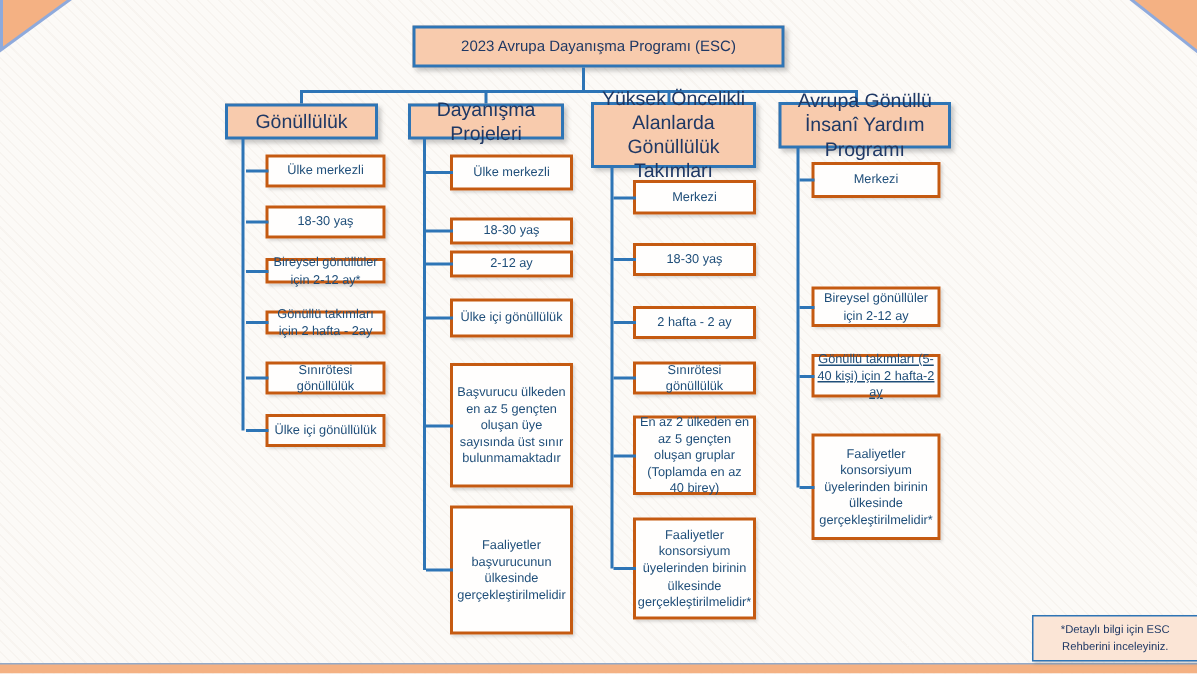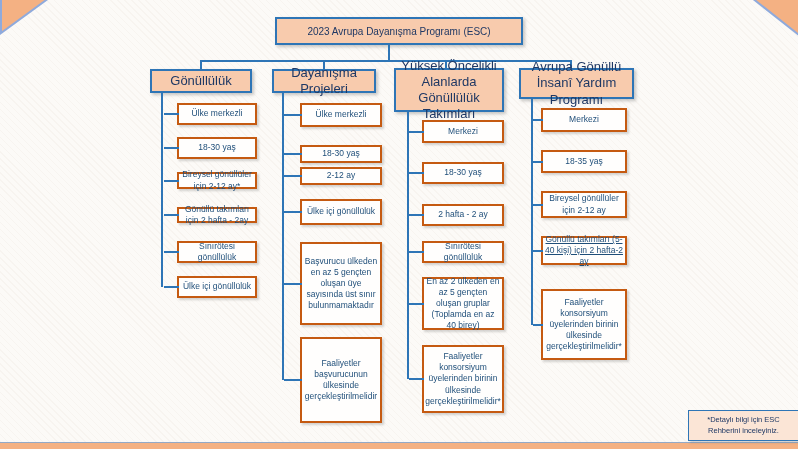--- a/index.html
+++ b/index.html
@@ -92,20 +92,19 @@
   <div class="box item c3" style="left:422px;top:120px;width:82px;height:23px;">Merkezi</div>
   <div class="box item c3" style="left:422px;top:162px;width:82px;height:22px;">18-30 yaş</div>
   <div class="box item c3" style="left:422px;top:204px;width:82px;height:22px;">2 hafta - 2 ay</div>
   <div class="box item c3" style="left:422px;top:241px;width:82px;height:22px;">Sınırötesi gönüllülük</div>
   <div class="box item c3" style="left:422px;top:277px;width:82px;height:53px;">En az 2 ülkeden en az 5 gençten oluşan gruplar (Toplamda en az 40 birey)</div>
   <div class="box item c3" style="left:422px;top:345px;width:82px;height:68px;">Faaliyetler konsorsiyum üyelerinden birinin ülkesinde gerçekleştirilmelidir*</div>
 
   <div class="box hdr" style="left:519px;top:68px;width:115px;height:31px;">Avrupa Gönüllü İnsanî Yardım Programı</div>
   <div class="line vline" style="left:531px;top:98px;height:227px;"></div>
   <div class="box item c4" style="left:541px;top:108px;width:86px;height:24px;">Merkezi</div>
-  <div class="box item c4" style="left:541px;top:150px;width:86px;height:23px;">18-35 yaş</div>
   <div class="box item c4" style="left:541px;top:191px;width:86px;height:27px;">Bireysel gönüllüler için 2-12 ay</div>
   <div class="box item c4" style="left:541px;top:236px;width:86px;height:29px;text-decoration:underline;">Gönüllü takımları (5-40 kişi) için 2 hafta-2 ay</div>
   <div class="box item c4" style="left:541px;top:289px;width:86px;height:71px;">Faaliyetler konsorsiyum üyelerinden birinin ülkesinde gerçekleştirilmelidir*</div>
 
   <div class="box footnote">*Detaylı bilgi için ESC Rehberini inceleyiniz.</div>
 
 </div>
 
 </body></html>

